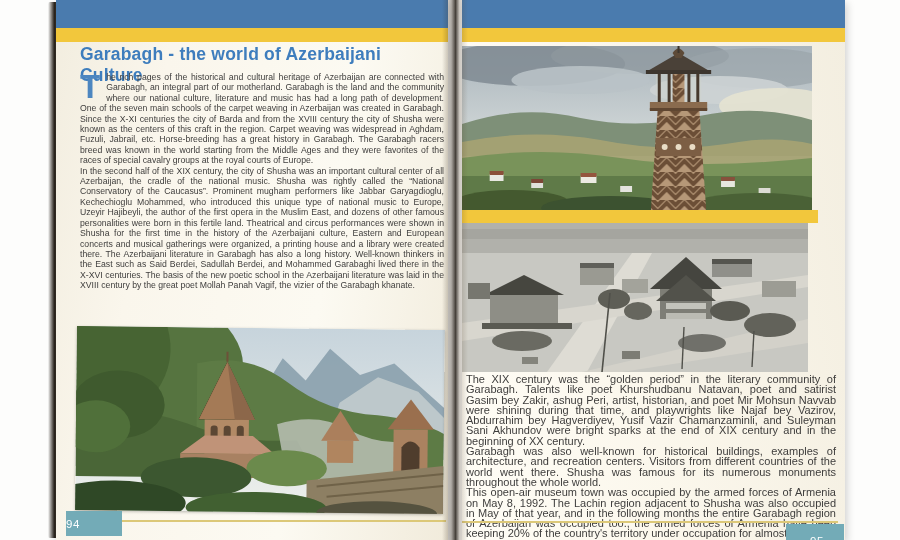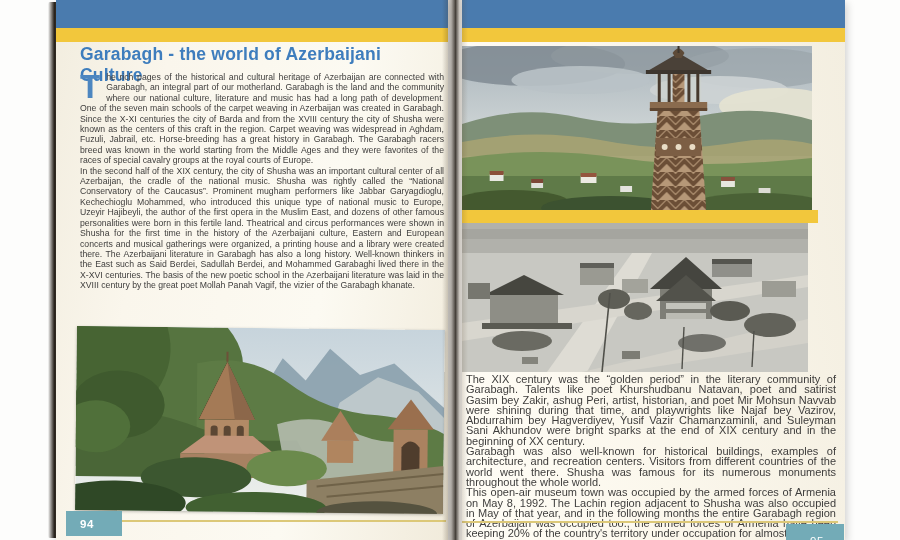--- a/index.html
+++ b/index.html
@@ -53,21 +53,21 @@
   .yellow-sep{position:absolute;left:0px;top:210px;width:356px;height:13px;}
   .photo-bw{left:0px;top:223px;width:346px;height:149px;box-shadow:none;}
   .gold-rule{position:absolute;height:2px;z-index:2;}
   .gold-rule-left{left:22px;top:520px;width:368px;}
   .gold-rule-right{left:0;top:521px;width:376px;}
   .pagenum{
     position:absolute;z-index:6;color:#ffffff;
     font-size:11.5px;letter-spacing:.5px;
     display:flex;align-items:center;
   }
-  .pagenum-left{left:10px;top:511px;width:56px;height:25px;padding-left:14px;box-sizing:border-box;font-weight:bold;}
+  .pagenum-left{left:10px;top:511px;width:56px;height:25px;box-sizing:border-box;}
   .pagenum-right{left:324px;top:524px;width:58px;height:16px;padding-left:24px;box-sizing:border-box;align-items:flex-start;padding-top:11px;}
 </style>
 </head>
 <body>
 
 <div class="book">
   <div class="book-left-edge"></div>
 
   <div class="page page-left">
     <div class="band-blue" style="background:#4a7bae"></div>

